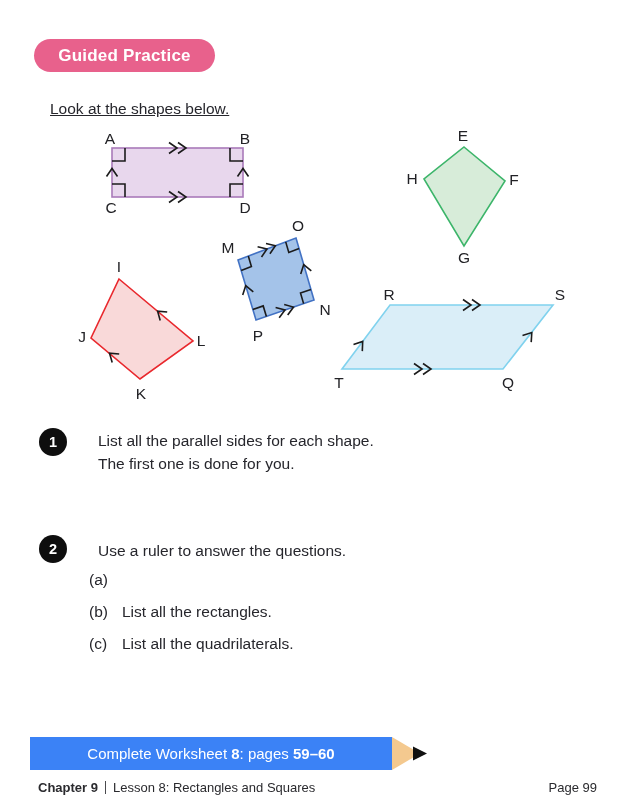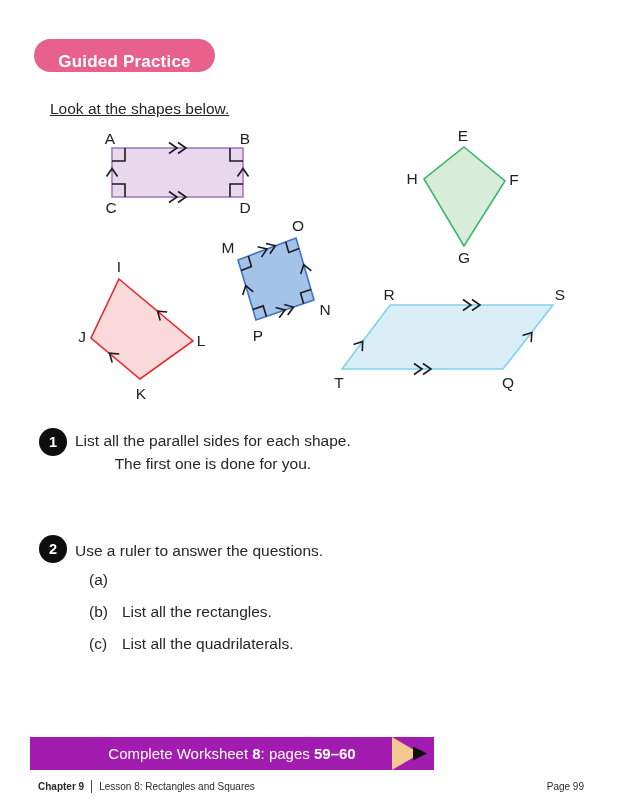--- a/index.html
+++ b/index.html
@@ -1,51 +1,51 @@
 <!DOCTYPE html>
 <html><head>
 <meta charset="utf-8">
 <style>
   html,body{margin:0;padding:0;background:#fff;}
   .page{position:relative;width:622px;height:803px;background:#ffffff;
         font-family:"Liberation Sans",sans-serif;color:#26262c;overflow:hidden;}
 
   .badge{position:absolute;left:34px;top:39px;width:181px;height:33px;
-         background:#e8618c;border-radius:17px;display:flex;align-items:flex-end;justify-content:center;}
+         background:#e8618c;border-radius:17px;display:flex;align-items:center;justify-content:center;}
   .badge span{color:#ffffff;font-weight:700;font-size:17px;letter-spacing:.2px;}
 
   .intro{position:absolute;left:38px;top:88px;margin:12px;font-size:15.5px;text-decoration:underline;}
 
   .shapes{position:absolute;left:0;top:110px;}
   .shapes text{font-size:15.5px;font-weight:500;fill:#222226;}
   .mark{fill:none;stroke:#1b1b1b;stroke-width:1.6;}
   .shape{stroke-width:1.6;}
 
   .qcircle{position:absolute;left:39px;width:28px;height:28px;border-radius:50%;
            background:#0e0e0e;color:#fff;font-weight:700;font-size:14.5px;
            display:flex;align-items:center;justify-content:center;}
   .q1-circle{top:428px;}
   .q2-circle{top:535px;}
-  .qtext{position:absolute;left:75px;margin:0;font-size:15.5px;line-height:22.5px;text-align:center;}
+  .qtext{position:absolute;left:98px;margin:0;font-size:15.5px;line-height:22.5px;}
   .q1-text{top:430px;}
   .q1-example{top:484px;}
   .q2-prompt{top:540px;}
   .qpart{position:absolute;left:89px;margin:0;font-size:15.5px;display:flex;}
   .qpart .plabel{width:33px;flex:0 0 33px;}
   .part-a{top:571px;}
   .part-b{top:603px;}
   .part-c{top:635px;}
 
-  .banner{position:absolute;left:30px;top:737px;width:404px;height:33px;background:#a21caf;
+  .banner{position:absolute;left:30px;top:737px;width:362px;height:33px;background:#3b82f6;
           display:flex;align-items:center;justify-content:center;color:#fff;font-size:15px;}
   .banner b{font-weight:700;}
   .pencil{position:absolute;left:392px;top:737px;}
 
-  .footer{position:absolute;left:38px;right:38px;top:780px;display:flex;
-          justify-content:space-between;align-items:center;font-size:10px;color:#2a2a2e;}
+  .footer{position:absolute;left:38px;right:25px;top:780px;display:flex;
+          justify-content:space-between;align-items:center;font-size:13px;color:#2a2a2e;}
   .footer .left{display:flex;align-items:center;}
   .footer .chapter{font-weight:700;}
   .footer .divider{display:inline-block;width:0;height:13px;border-left:1px solid #4a4a4e;margin:0 7px;}
 </style>
 </head>
 <body>
 
 <div class="page">
 
   <div class="badge">

